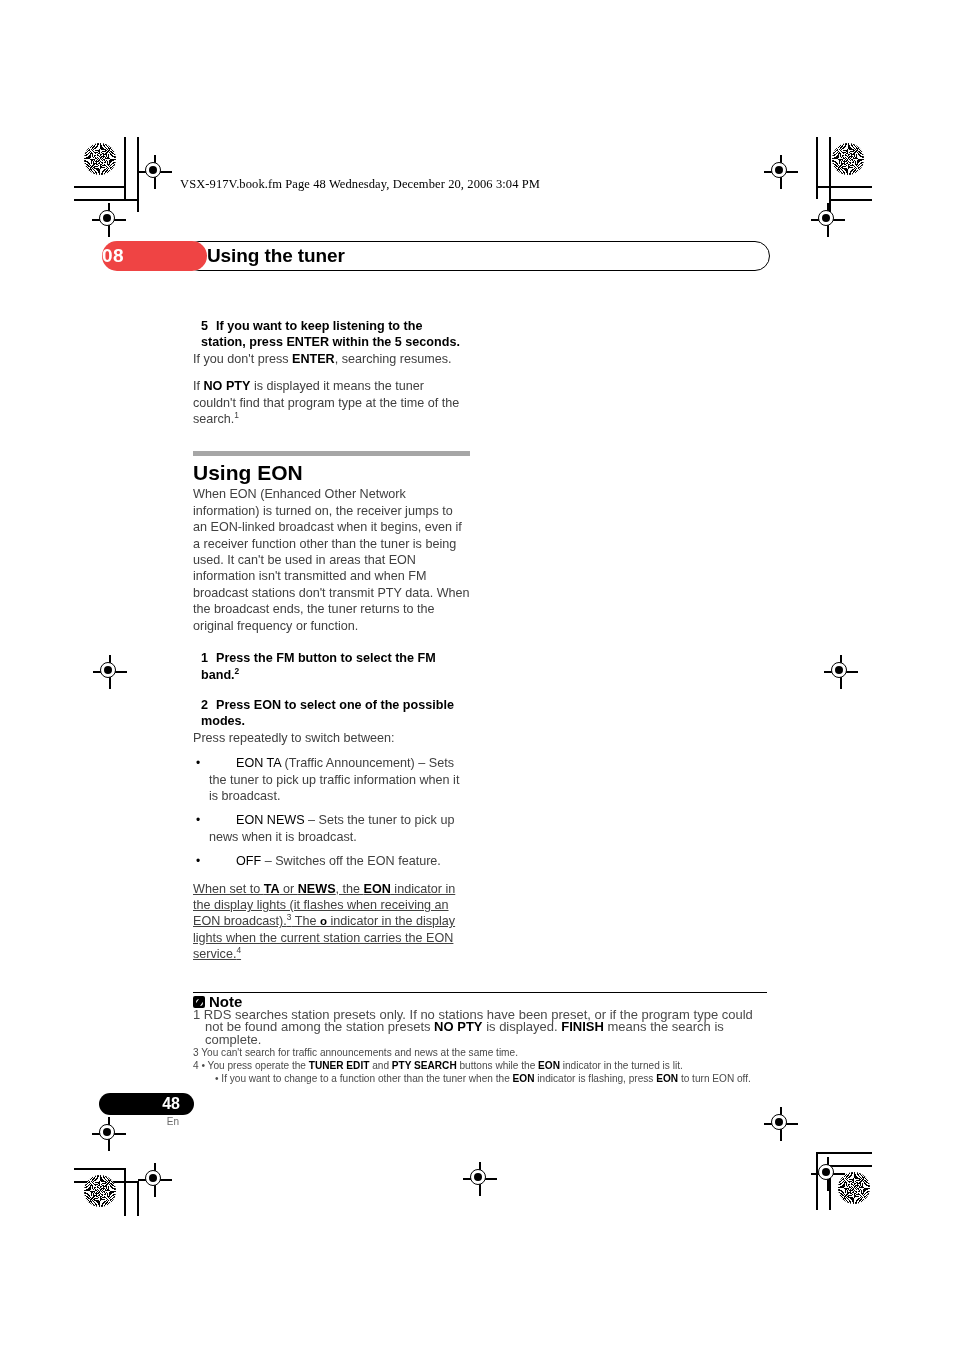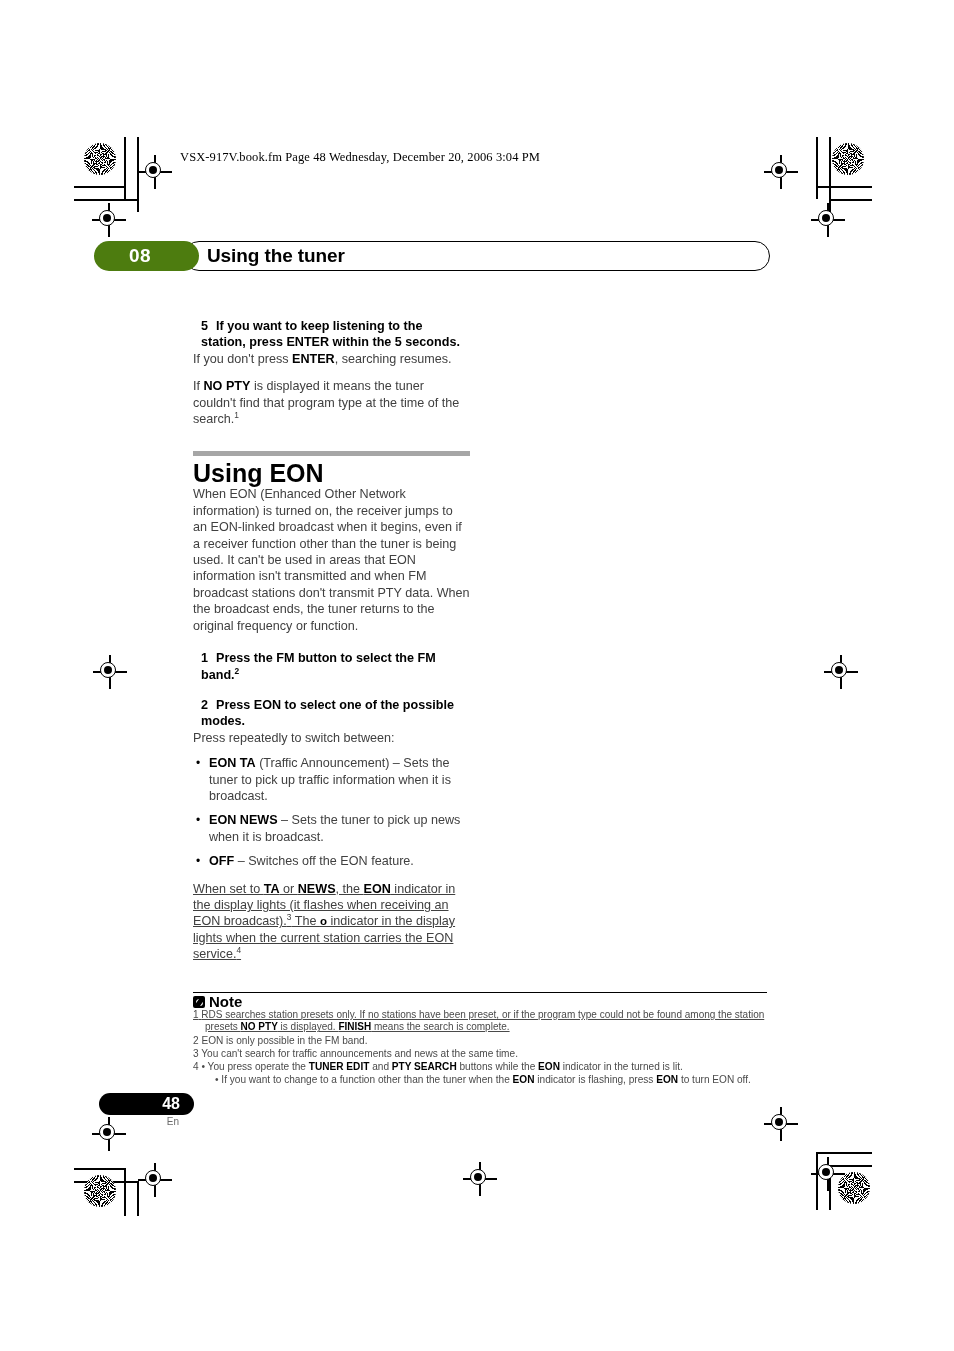--- a/index.html
+++ b/index.html
@@ -57,46 +57,46 @@
 
   .cropline {
     position: absolute;
     background: #000;
   }
 
   
   .filename-line {
     position: absolute;
     left: 180px;
-    top: 150px;
+    top: 177px;
     font-family: "Liberation Serif", serif;
     font-size: 12.5px;
     color: #000;
     white-space: nowrap;
     letter-spacing: 0.1px;
   }
 
   
   .chapter-header {
     position: absolute;
     left: 86px;
     top: 241px;
     width: 684px;
     height: 30px;
   }
   .chapter-pill {
     position: absolute;
-    left: 8px; top: 0;
+    left: 16px; top: 0;
     width: 105px; height: 30px;
-    background: #4d7c0f;
+    background: #ef4444;
     border-radius: 15px;
     color: #fff;
     font-size: 19px;
     font-weight: bold;
-    text-align: center;
+    text-align: left;
     line-height: 30px;
     padding-right: 13px;
     box-sizing: border-box;
     letter-spacing: 0.5px;
   }
   .chapter-title-box {
     position: absolute;
     left: 98px; top: 0;
     width: 586px; height: 30px;
     border: 1.6px solid #000;
@@ -149,42 +149,42 @@
   }
 
   
   .sec-rule {
     width: 277px;
     height: 5px;
     background: #a6a6a6;
     margin-top: 24px;
   }
   .sec-heading {
-    font-size: 25px;
+    font-size: 21px;
     font-weight: bold;
     color: #000;
     margin: 6px 0 2px 0;
     line-height: 22px;
   }
 
   ul.bullets {
     list-style: none;
     margin: 9px 0 0 0;
     padding: 0;
   }
   ul.bullets li {
     position: relative;
     padding-left: 16px;
     font-size: 12.6px;
     line-height: 16.4px;
     color: #404040;
     margin-bottom: 8px;
   }
   ul.bullets li:last-child { margin-bottom: 0; }
-  ul.bullets li b { color: #000; font-weight: bold; }
+  ul.bullets li b { color: #000; font-weight: normal; margin-left: 27px; }
   ul.bullets li::before {
     content: "\2022";
     position: absolute;
     left: 3px;
     top: 0;
     color: #000;
     font-size: 12px;
   }
 
   .eon-ind {
@@ -241,26 +241,25 @@
     line-height: 12px;
   }
   .note-item {
     font-size: 10.1px;
     line-height: 12.6px;
     color: #4a4a4a;
     margin-top: 0.5px;
   }
   .note-item b { color: #000; font-weight: bold; }
   .note-sub {
-    font-size: 10px;
+    font-size: 13px;
     line-height: 12.6px;
     color: #4a4a4a;
     padding-left: 12px;
     text-indent: -12px;
-    text-decoration: underline;
   }
   .note-indent { padding-left: 22px; }
 
   
   .pagenum-pill {
     position: absolute;
     left: 99px;
     top: 1093px;
     width: 95px;
     height: 22px;
@@ -440,24 +439,20 @@
   <div class="note-title-row">
     <span class="note-icon"></span>
     <span class="note-title">Note</span>
   </div>
 
   <div class="note-item note-sub">
     <span>1</span>
     <span>RDS searches station presets only. If no stations have been preset, or if the program type could not be found among the station presets </span><b>NO PTY</b><span> is displayed. </span><b>FINISH</b><span> means the search is complete.</span>
   </div>
 
-  <div class="note-item">
-    <span>2</span>
-    <span>EON is only possible in the FM band.</span>
-  </div>
 
   <div class="note-item">
     <span>3</span>
     <span>You can't search for traffic announcements and news at the same time.</span>
   </div>
 
   <div class="note-item">
     <span>4</span>
     •
     <span>You press operate the </span><b>TUNER EDIT</b><span> and </span><b>PTY SEARCH</b><span> buttons while the </span><b>EON</b><span> indicator in the turned is lit.</span>

